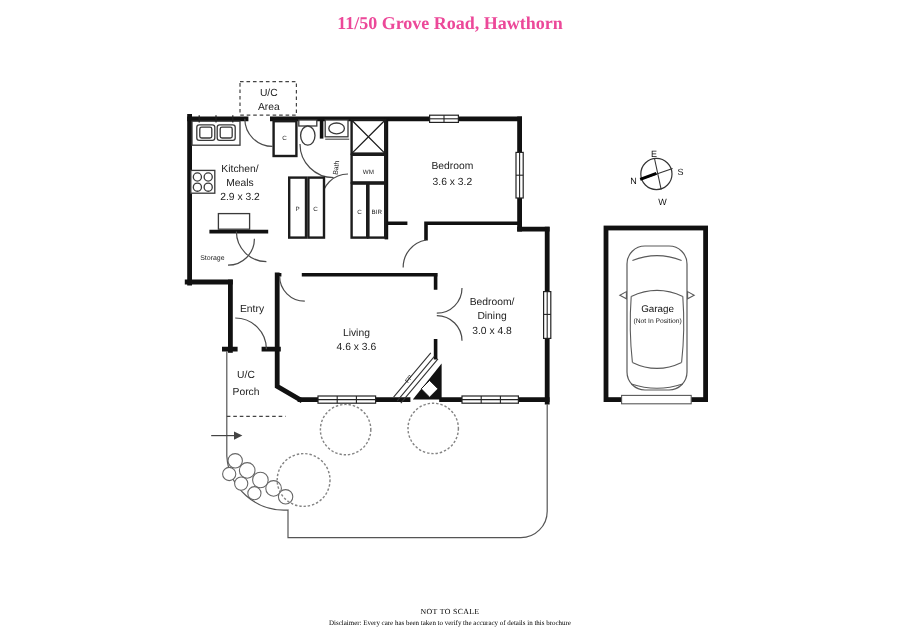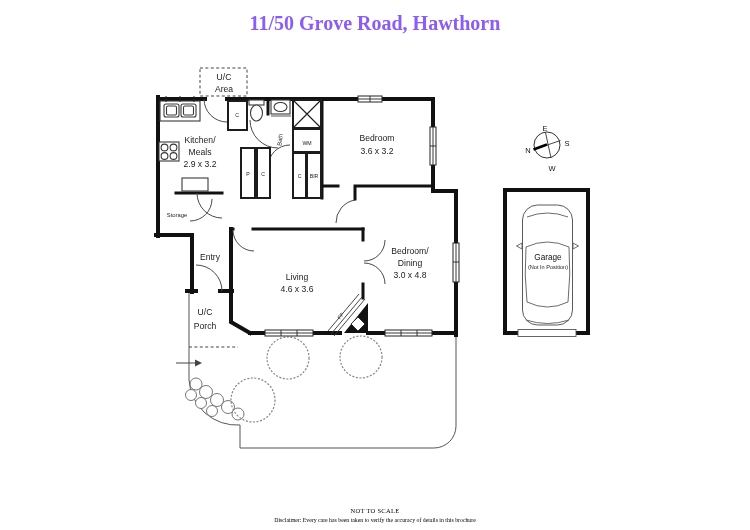--- a/index.html
+++ b/index.html
@@ -1,19 +1,19 @@
 <!DOCTYPE html>
 <html><head>
 <meta charset="utf-8">
 <style>
   html,body{margin:0;padding:0;background:#fff;}
   .page{position:relative;width:750px;height:530px;background:#ffffff;overflow:hidden;
         font-family:"Liberation Sans",sans-serif;}
   .title{position:absolute;top:12px;left:0;width:750px;text-align:center;
-         font-family:"Liberation Serif",serif;font-weight:bold;font-size:20px;color:#8b5cf6;}
+         font-family:"Liberation Serif",serif;font-weight:bold;font-size:15px;color:#ec4899;}
   .footer{position:absolute;left:0;width:750px;text-align:center;color:#000;
           font-family:"Liberation Serif",serif;}
   .footer.scale{top:507px;font-size:6.5px;letter-spacing:.3px;}
   .footer.disc{top:517px;font-size:5.8px;}
   svg{position:absolute;top:0;left:0;}
   .wall{stroke:#111;stroke-width:4;fill:none;stroke-linecap:square;}
   .wall3{stroke:#111;stroke-width:3;fill:none;stroke-linecap:square;}
   .box{stroke:#1c1c1c;stroke-width:2;fill:#fff;}
   .fix{stroke:#3a3a3a;stroke-width:1.1;fill:#fff;}
   .door{stroke:#4a4a4a;stroke-width:1;fill:none;}

